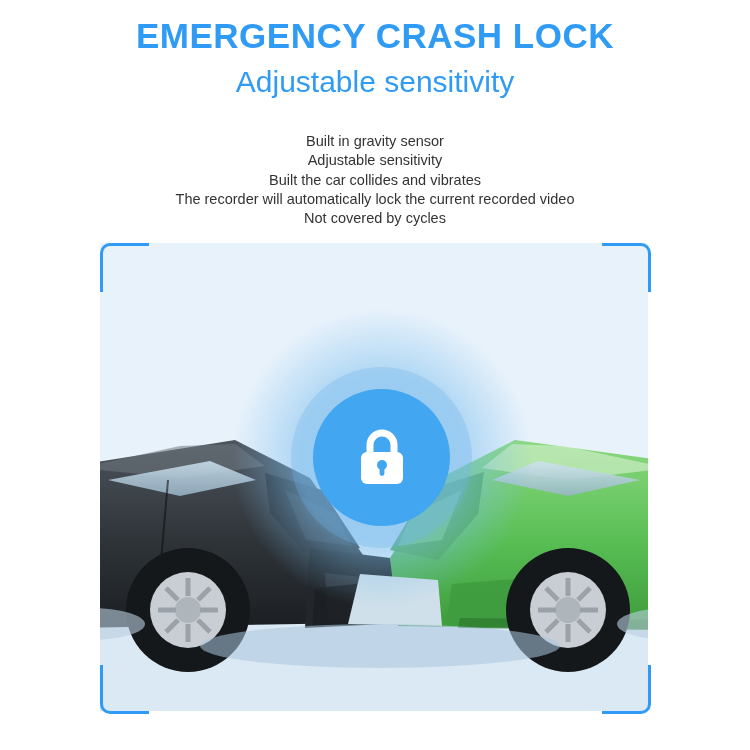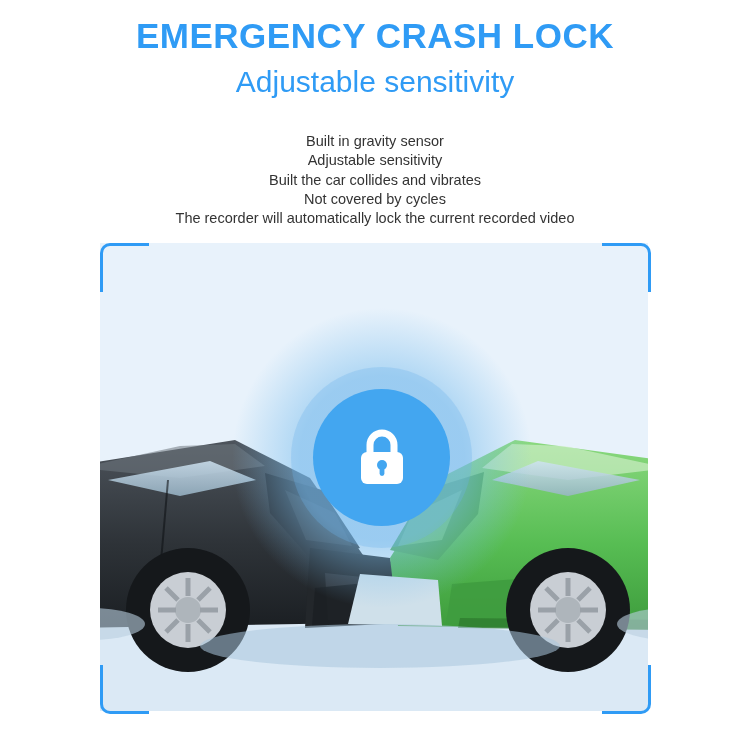--- a/index.html
+++ b/index.html
@@ -129,22 +129,22 @@
 
   <div class="heading-block">
     <div class="title-main">EMERGENCY CRASH LOCK</div>
     <div class="title-sub">Adjustable sensitivity</div>
   </div>
 
   <div class="desc-block">
     <div class="desc-line">Built in gravity sensor</div>
     <div class="desc-line">Adjustable sensitivity</div>
     <div class="desc-line">Built the car collides and vibrates</div>
+    <div class="desc-line">The recorder will automatically lock the current recorded video</div>
     <div class="desc-line">Not covered by cycles</div>
-    <div class="desc-line">The recorder will automatically lock the current recorded video</div>
   </div>
 
   <div class="photo-area">
 
     <div class="photo-inner"></div>
 
     <div class="scene">
       <svg width="630" height="498" viewBox="0 0 630 498" xmlns="http://www.w3.org/2000/svg">
         <defs>
           <clipPath id="clipPhoto">

